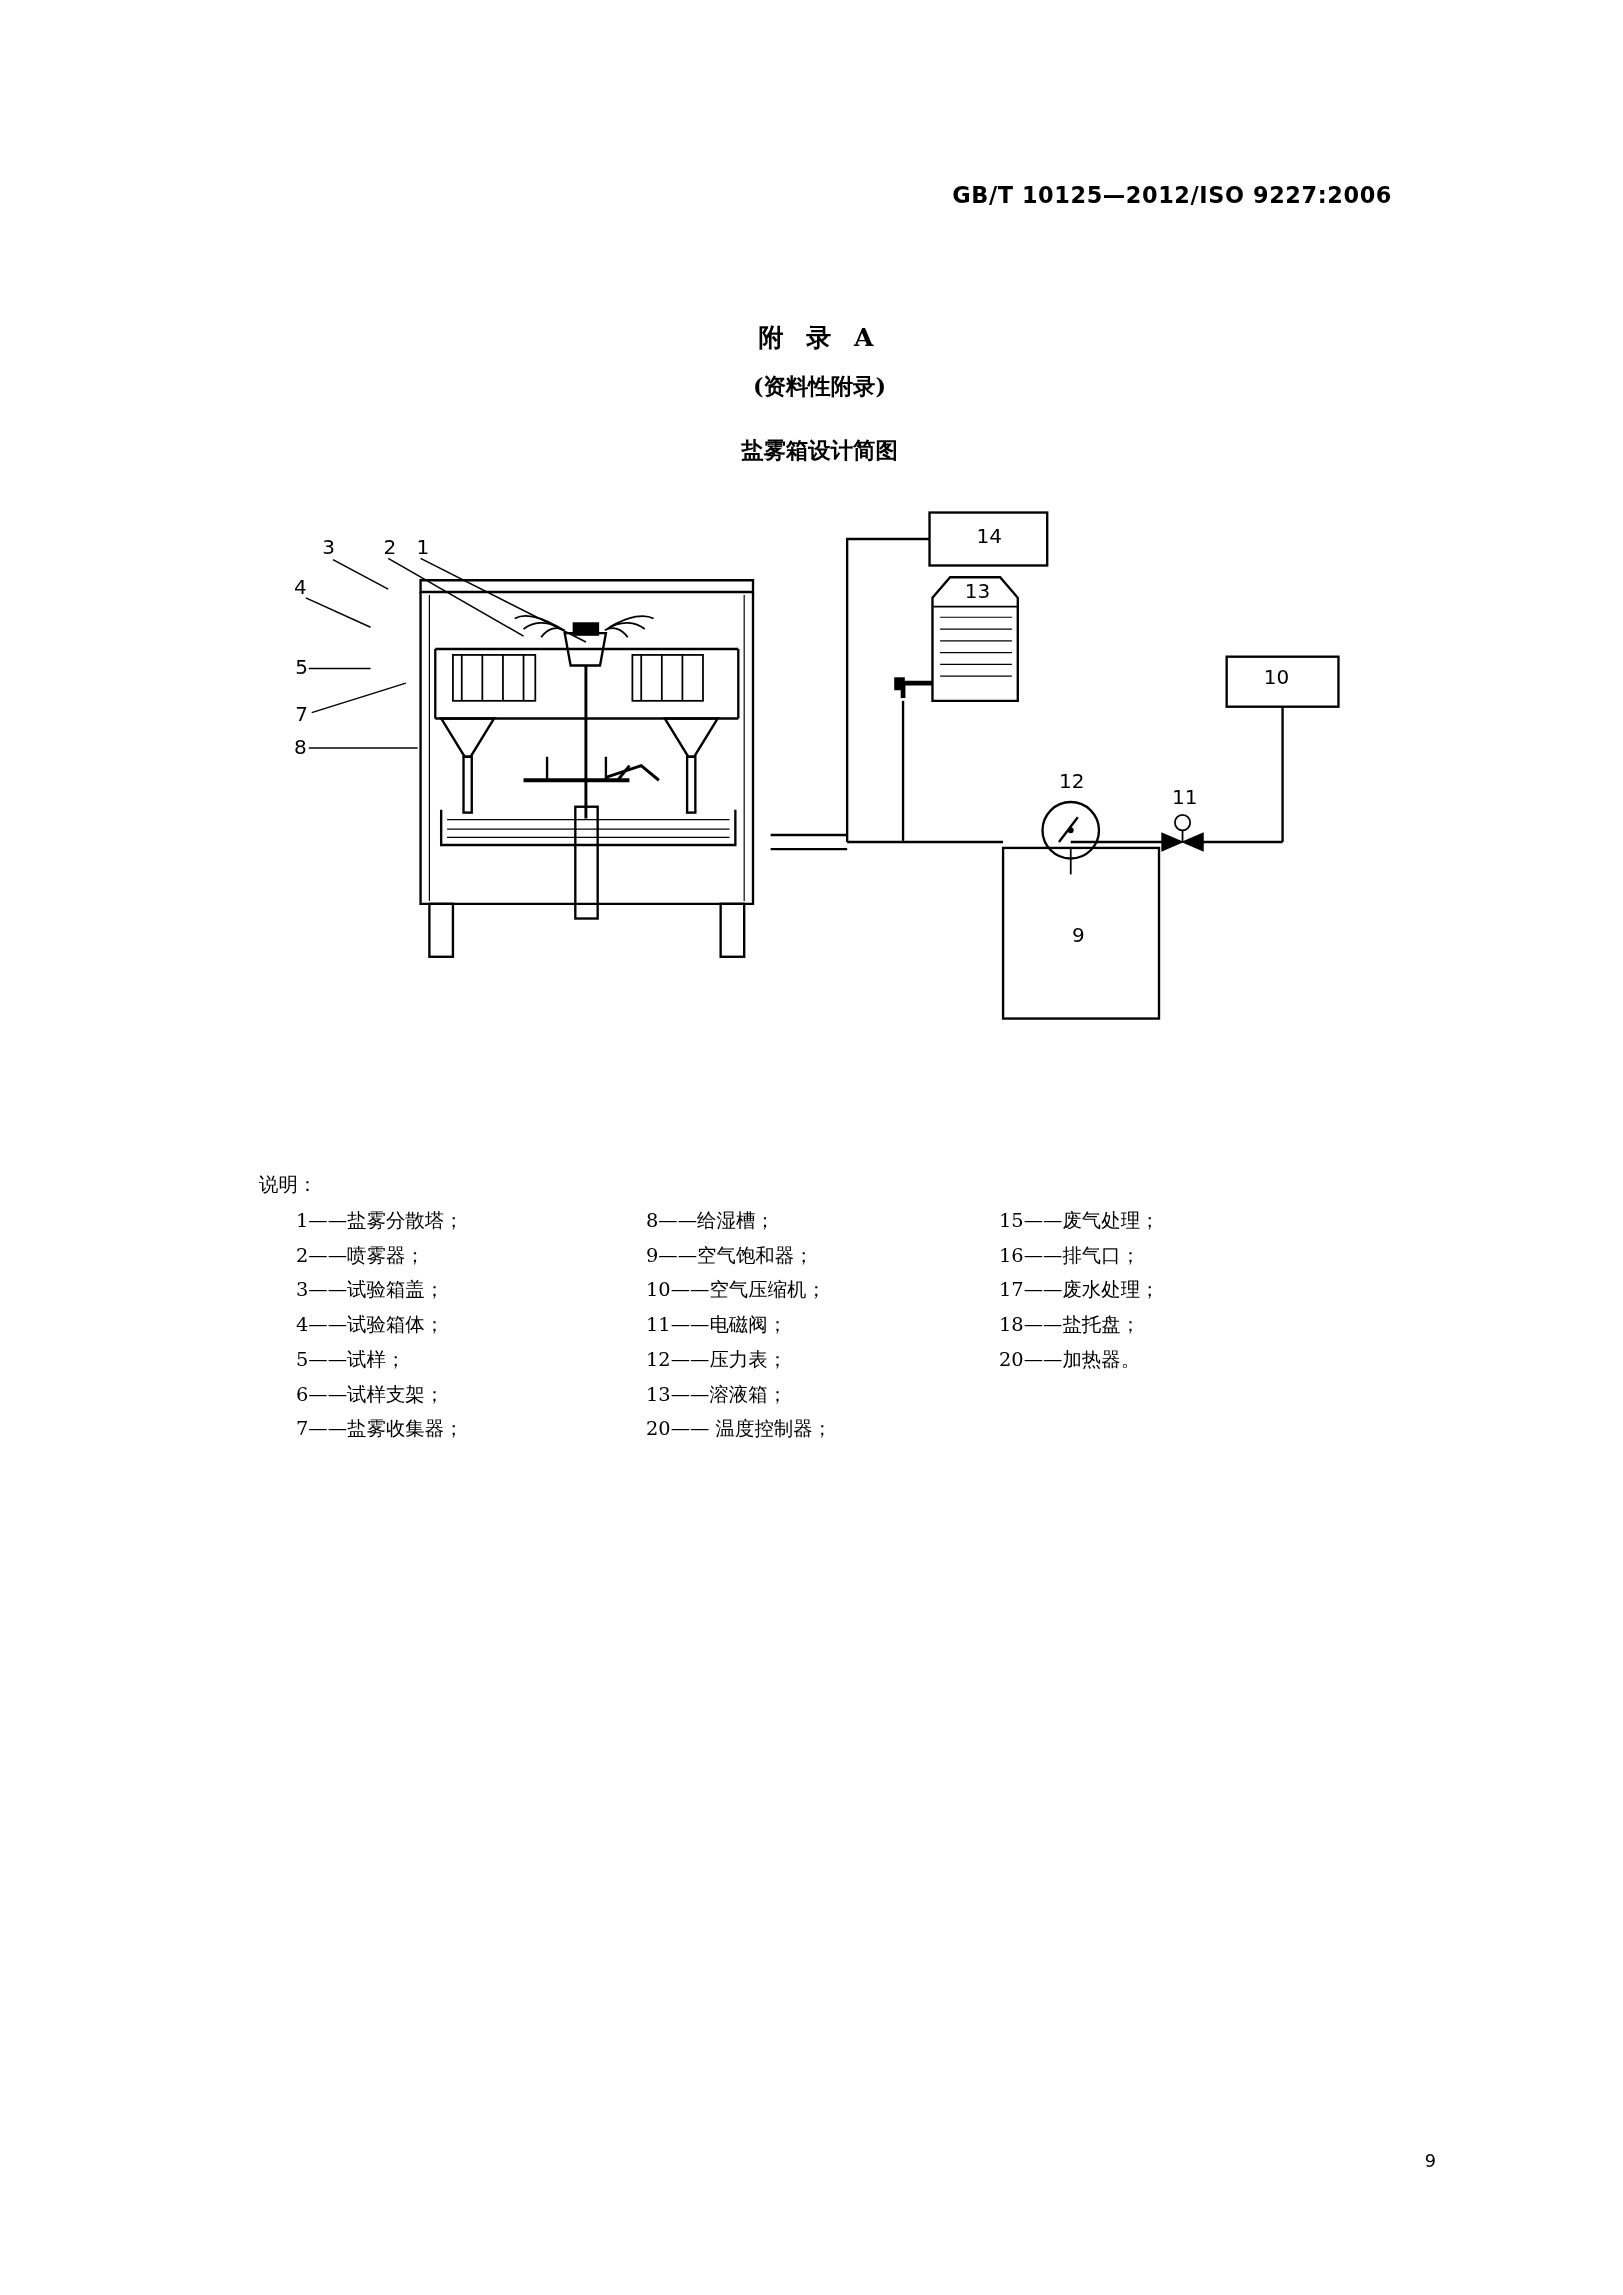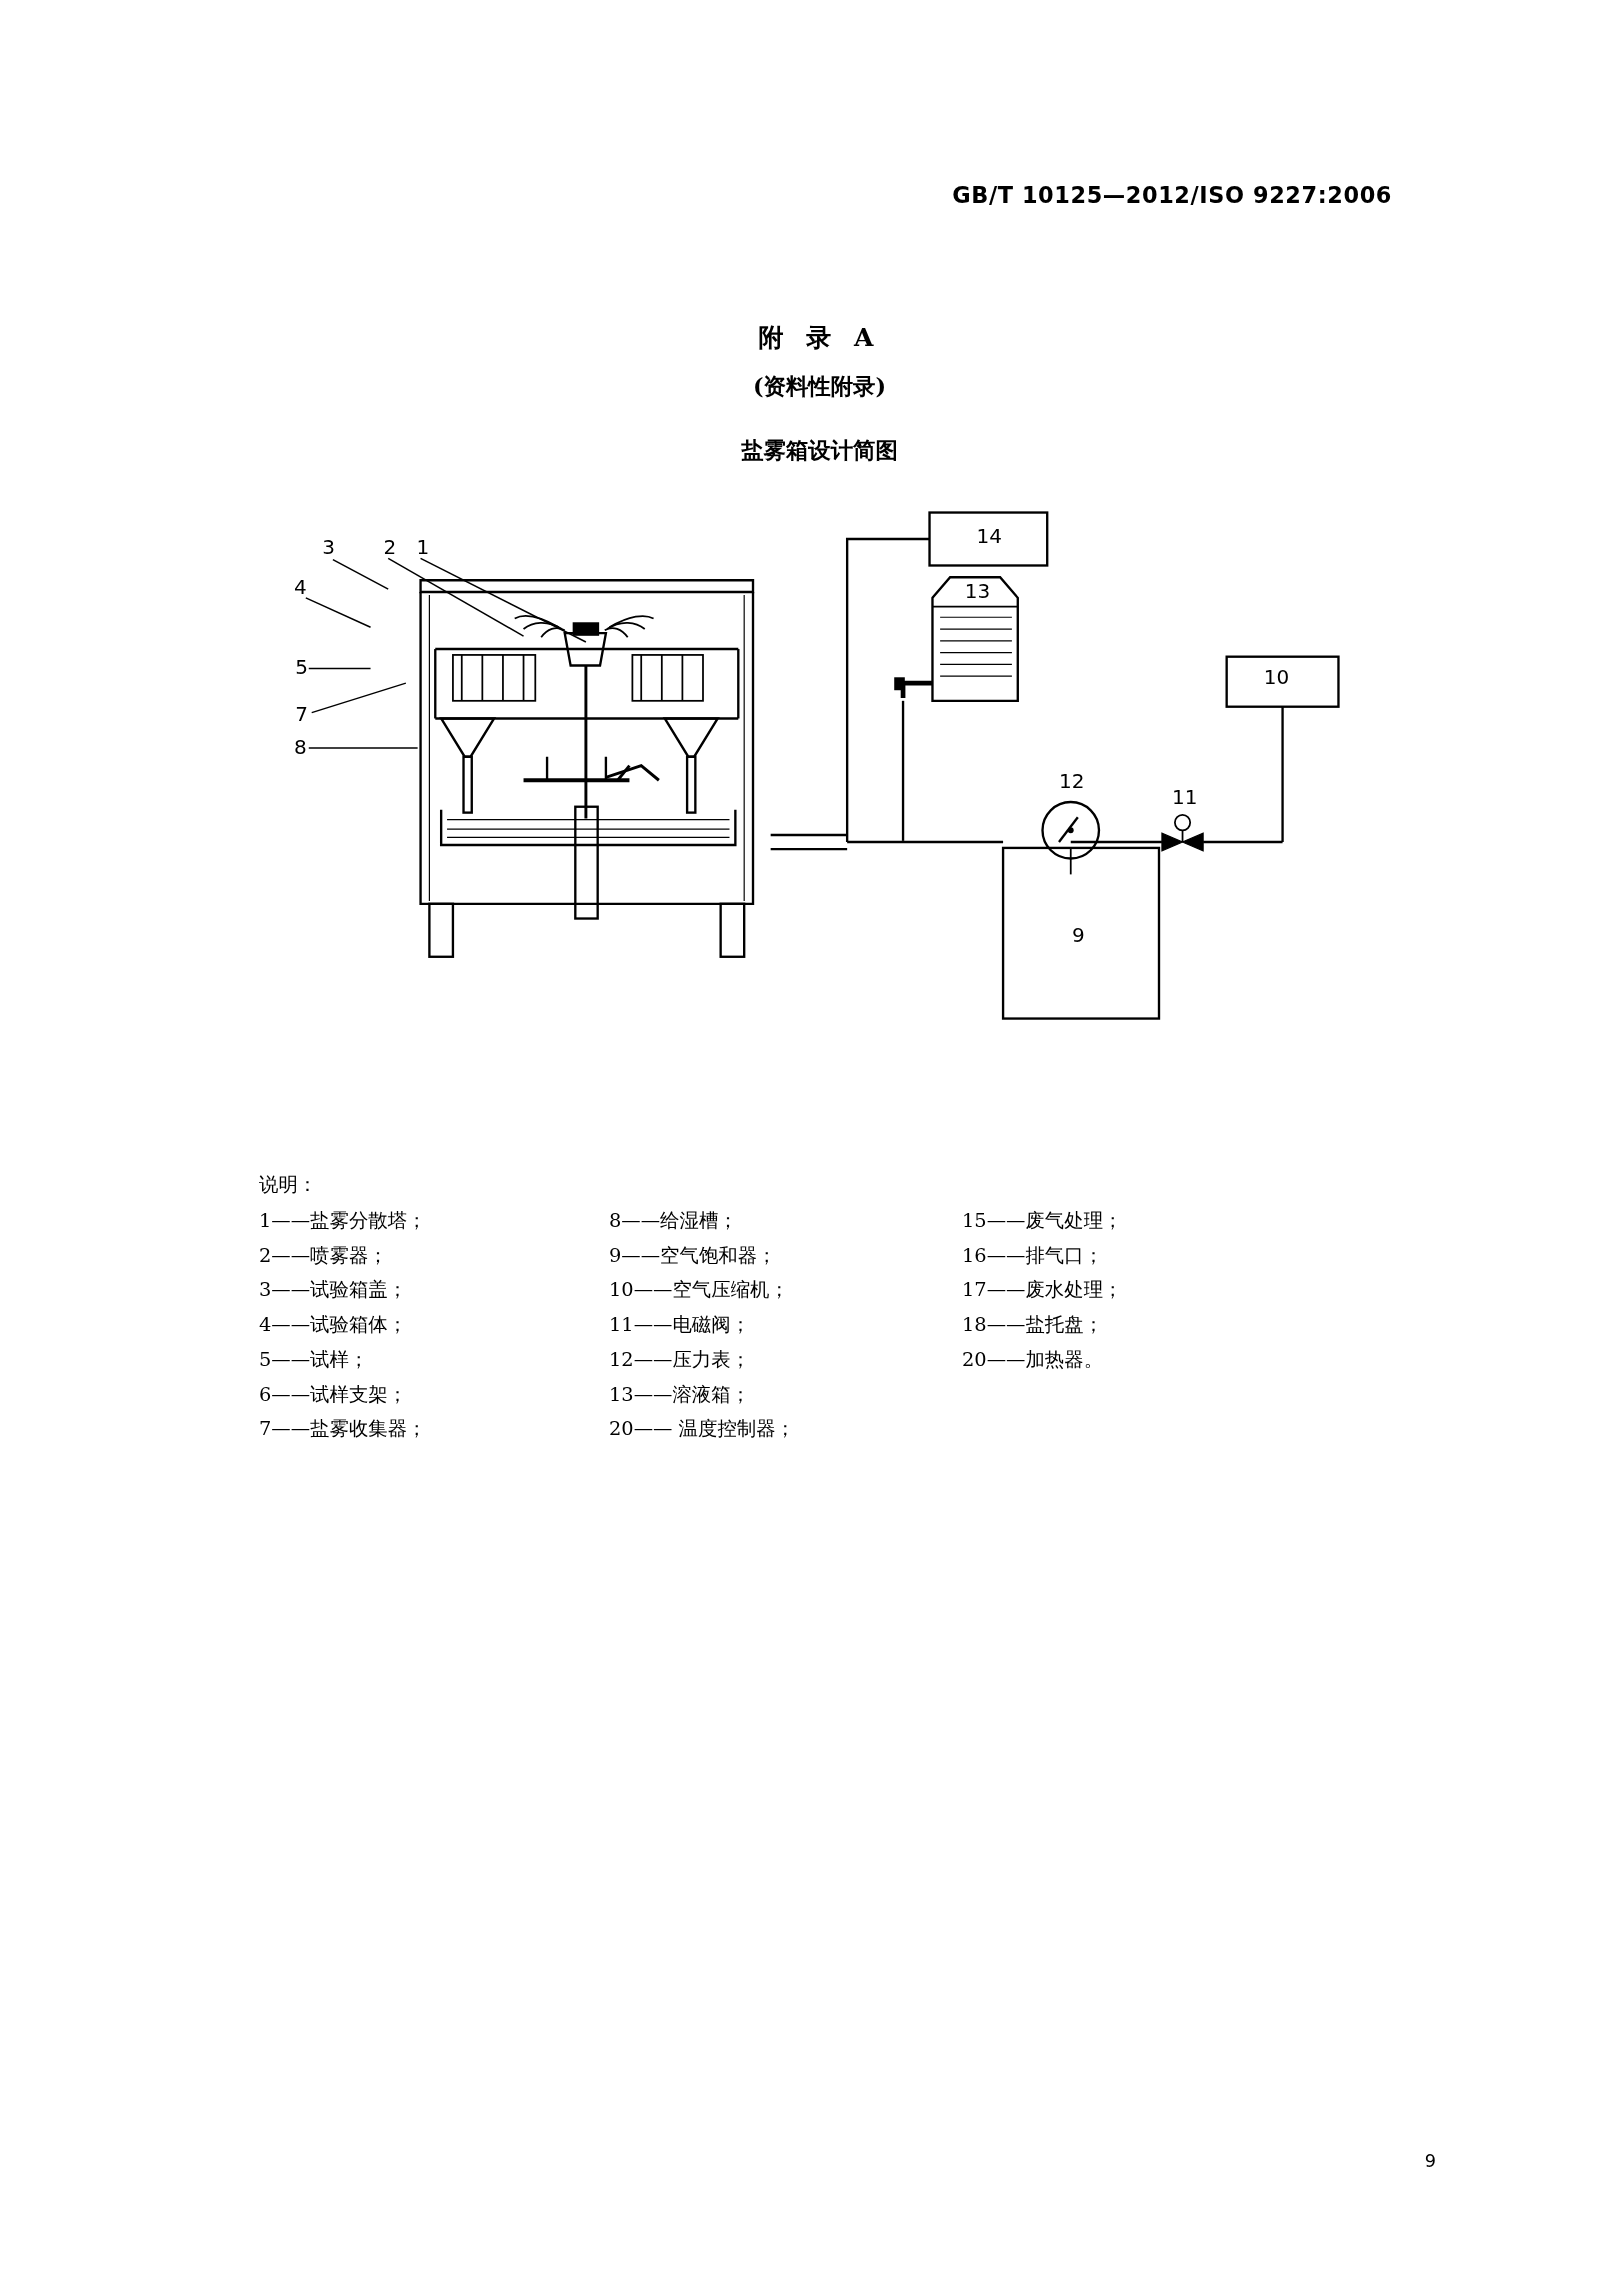--- a/index.html
+++ b/index.html
@@ -69,20 +69,21 @@
     font-family: "DejaVu Serif", "Liberation Serif", serif;
     font-size: 19.4px;
   }
   .legend .legend-title {
     font-size: 19.4px;
     margin-bottom: 13px;
   }
   .legend-cols {
     display: flex;
     flex-direction: row;
+    justify-content: center;
   }
   .legend-col {
     width: 341px;
   }
   .legend-col.col2 { width: 353px; margin-left: 9px; }
   .legend-item {
     line-height: 1.0;
     margin-bottom: 15.3px;
     white-space: nowrap;
     font-size: 19.4px;

